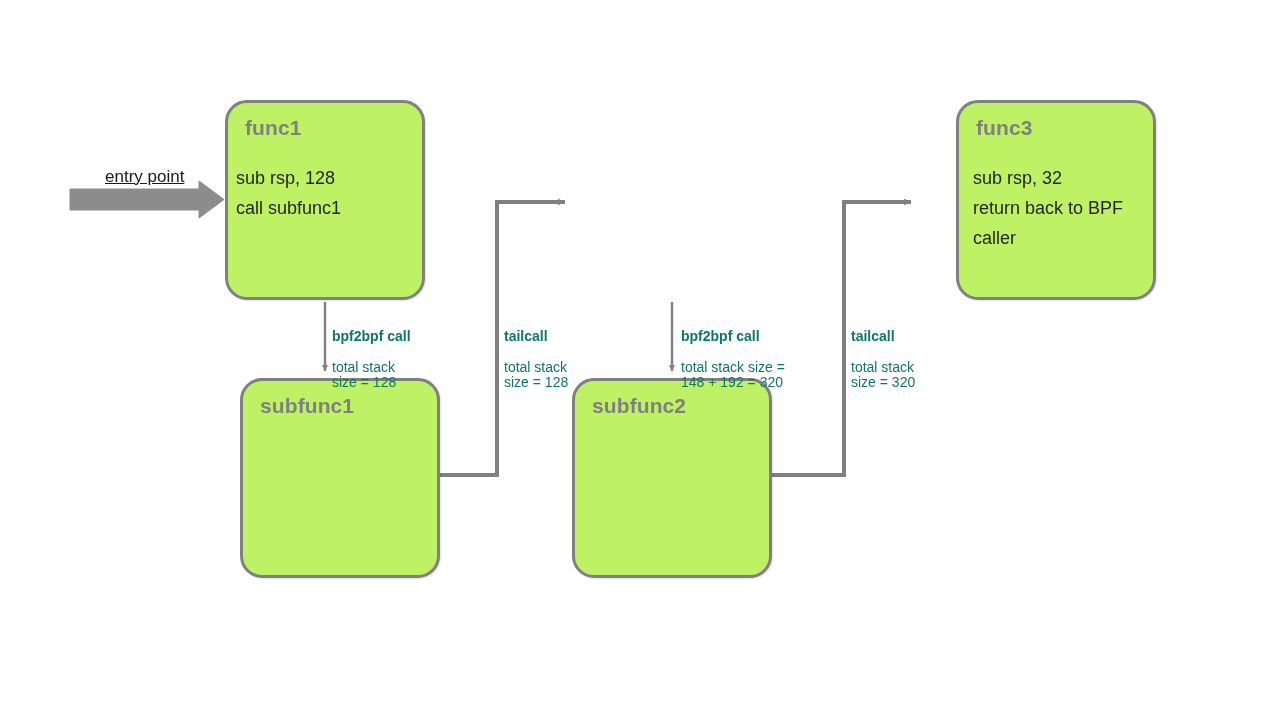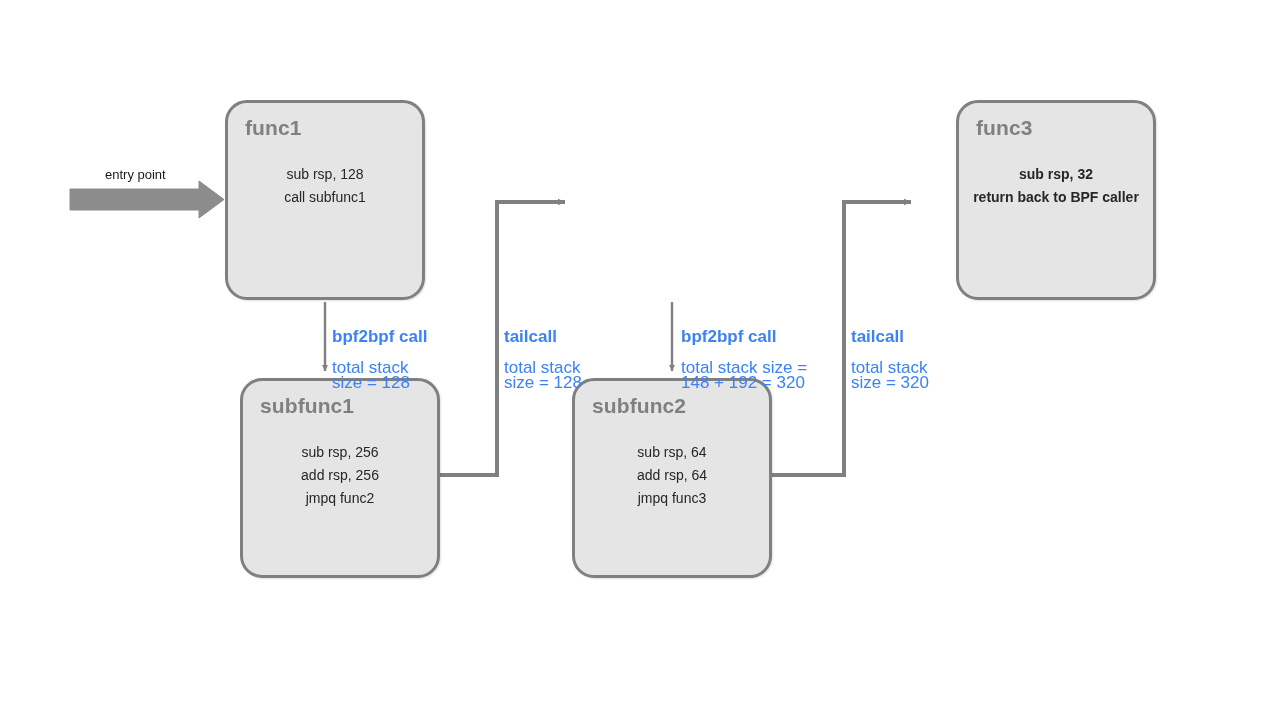--- a/index.html
+++ b/index.html
@@ -24,70 +24,70 @@
     height: 720px;
   }
   
   .node {
     position: absolute;
     width: 200px;
     height: 200px;
     box-sizing: border-box;
     border: 3px solid #808080;
     border-radius: 22px;
-    background: #e5e5e5;
+    background: #bef264;
     box-shadow: 1px 1px 2px rgba(0,0,0,0.12);
   }
   .node-title {
     position: absolute;
     left: 17px;
     top: 13px;
     font-size: 21px;
     font-weight: bold;
     color: #808080;
     letter-spacing: 0.1px;
     white-space: nowrap;
   }
   .node-body {
     position: absolute;
     left: 8px;
     right: 8px;
     top: 60px;
-    text-align: center;
-    font-size: 14px;
-    line-height: 23px;
+    font-size: 18px;
+    line-height: 30px;
     color: #262626;
     white-space: pre-line;
   }
   
   svg.wires {
     position: absolute;
     left: 0;
     top: 0;
     width: 1280px;
     height: 720px;
     pointer-events: none;
   }
   
   .edge-label {
     position: absolute;
-    font-size: 17px;
+    font-size: 14px;
     line-height: 15.5px;
-    color: #3b82f6;
+    color: #0f766e;
     white-space: pre-line;
   }
   .edge-label .lbl-title {
     font-weight: bold;
     display: block;
   }
   .entry-label {
     position: absolute;
-    font-size: 13px;
+    font-size: 17px;
     color: #1a1a1a;
     white-space: nowrap;
+    text-decoration: underline;
   }
 </style>
 </head>
 <body>
 
 <div id="canvas">
 
   <svg class="wires" viewBox="0 0 1280 720" xmlns="http://www.w3.org/2000/svg">
     <defs>
       <marker id="thinhead" markerWidth="9" markerHeight="9" refX="6.2" refY="3.6" orient="auto" markerUnits="userSpaceOnUse">
@@ -123,36 +123,30 @@
 
   <div class="node" style="left:225px; top:100px;">
     <div class="node-title">func1</div>
     <div class="node-body">sub rsp, 128
 call subfunc1</div>
   </div>
 
 
   <div class="node" style="left:956px; top:100px;">
     <div class="node-title">func3</div>
-    <div class="node-body" style="left:14px; right:14px;font-weight:bold;">sub rsp, 32
+    <div class="node-body" style="left:14px; right:14px;">sub rsp, 32
 return back to BPF caller</div>
   </div>
 
   <div class="node" style="left:240px; top:378px;">
     <div class="node-title">subfunc1</div>
-    <div class="node-body">sub rsp, 256
-add rsp, 256
-jmpq func2</div>
   </div>
 
   <div class="node" style="left:572px; top:378px;text-decoration:underline;">
     <div class="node-title">subfunc2</div>
-    <div class="node-body">sub rsp, 64
-add rsp, 64
-jmpq func3</div>
   </div>
 
   <div class="edge-label" style="left:332px; top:313px;">
     <span class="lbl-title">bpf2bpf call</span>
     <span class="lbl-body">total stack
 size = 128</span>
   </div>
 
   <div class="edge-label" style="left:504px; top:313px;">
     <span class="lbl-title">tailcall</span>

